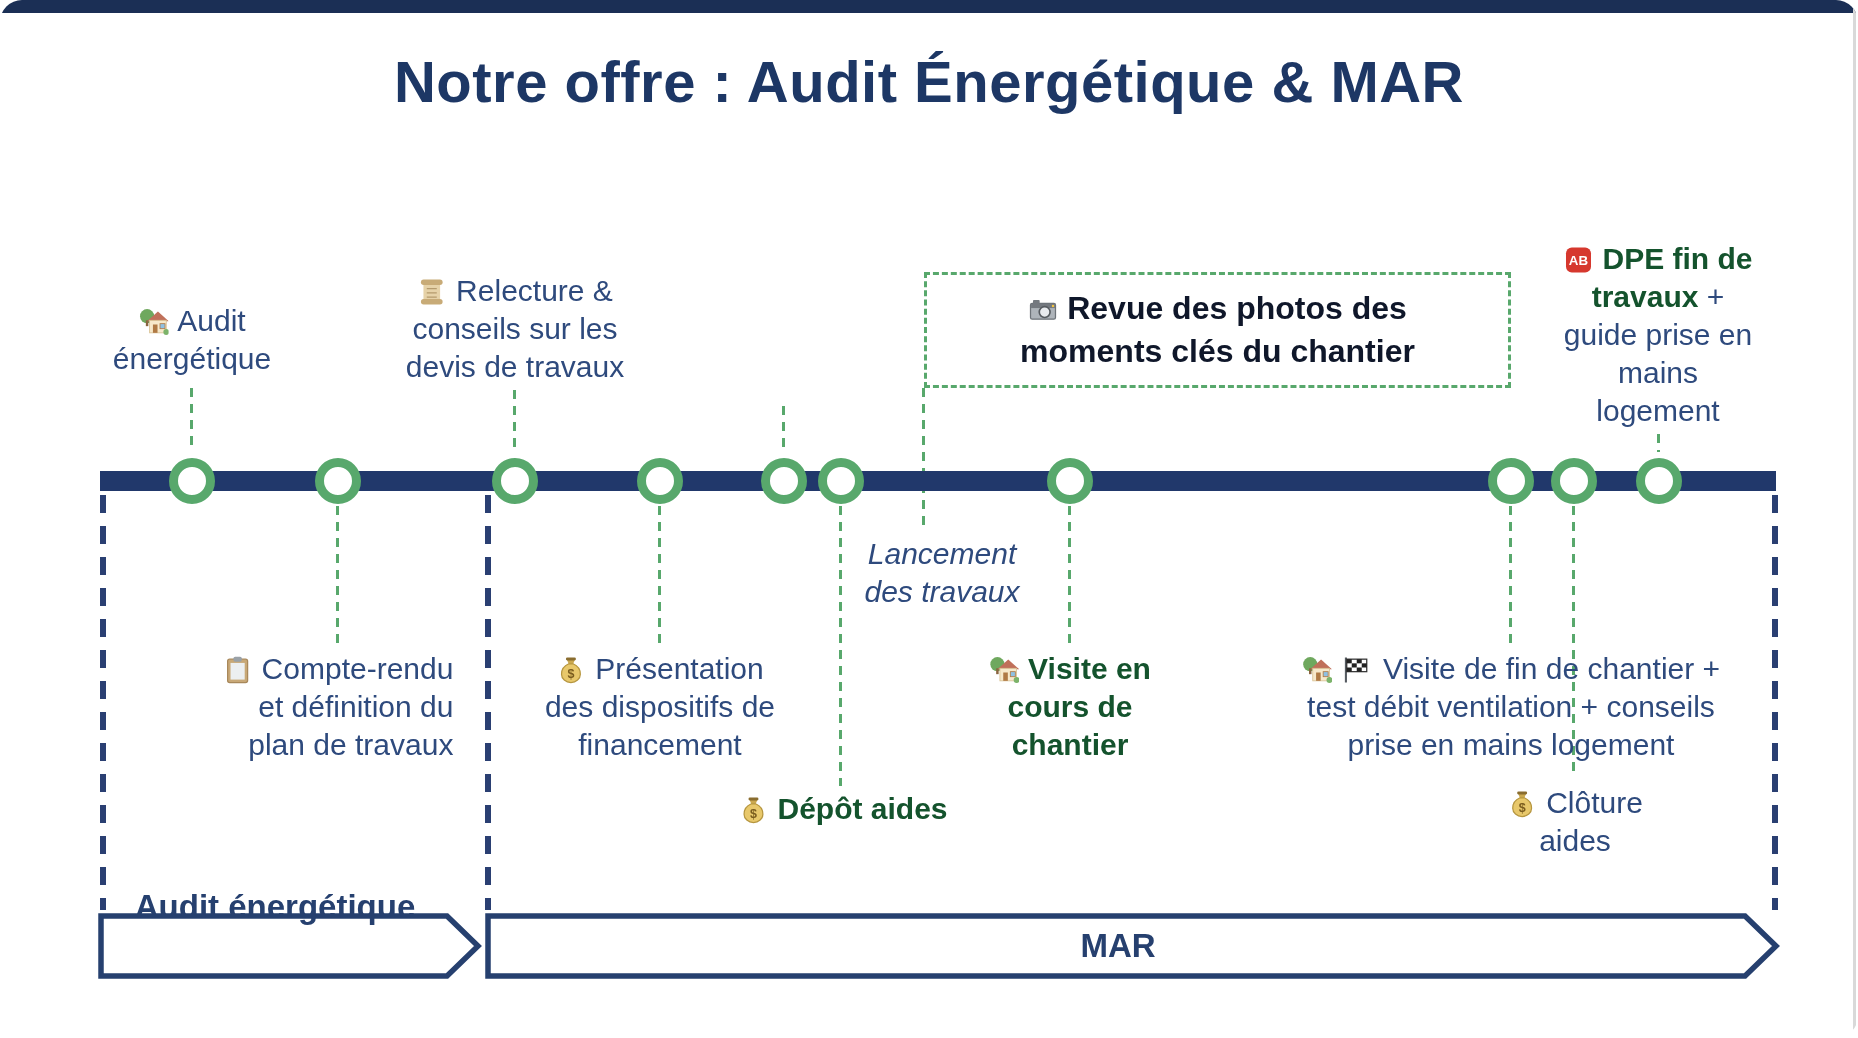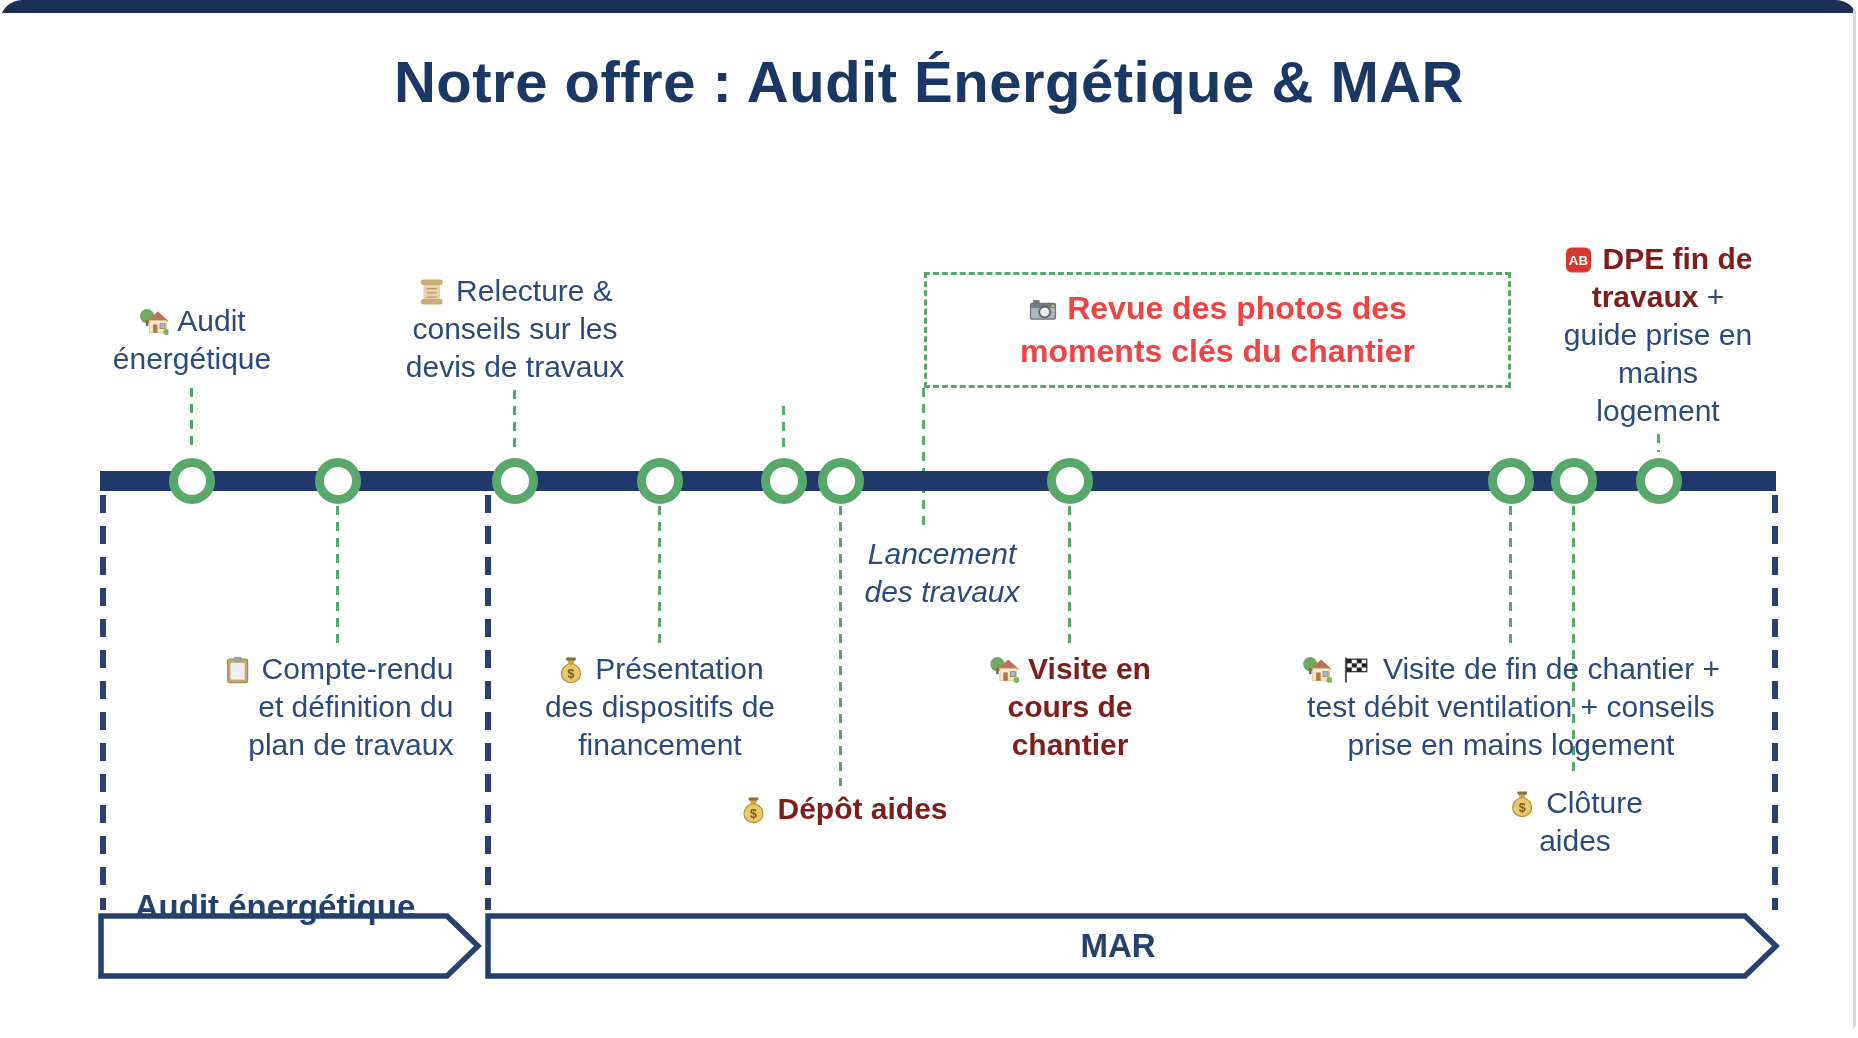--- a/index.html
+++ b/index.html
@@ -28,29 +28,29 @@
   }
   .ndash{
     width:6px;
     background:repeating-linear-gradient(180deg,#2a3f72 0 18px,transparent 18px 31px);
   }
   
   .lbl{
     transform:translateX(-50%);text-align:center;color:#2e4a7d;
     font-size:30px;line-height:38px;font-weight:500;white-space:nowrap;
   }
-  .lbl .b,.lbl.bold{font-weight:700;color:#7f1d1d;}
+  .lbl .b,.lbl.bold{font-weight:700;color:#14532d;}
   .lbl.italic{font-style:italic;}
   .icon{width:30px;height:30px;vertical-align:-6px;margin-right:9px;}
   .icon.last{margin-right:12px;}
   
   .photos-box{
     left:924px;top:272px;width:587px;height:116px;box-sizing:border-box;
     border:3px dashed #58a86c;display:flex;flex-direction:column;justify-content:center;
-    text-align:center;font-size:32px;line-height:43px;font-weight:700;color:#ef4444;
+    text-align:center;font-size:32px;line-height:43px;font-weight:700;color:#0f172a;
     white-space:nowrap;
   }
   
   .arrow-svg{overflow:visible;}
   .phase-lbl{
     text-align:center;font-size:33px;font-weight:700;color:#26406f;line-height:62px;
     white-space:nowrap;
   }
   .hidden-defs{position:absolute;width:0;height:0;overflow:hidden;}
 </style>

